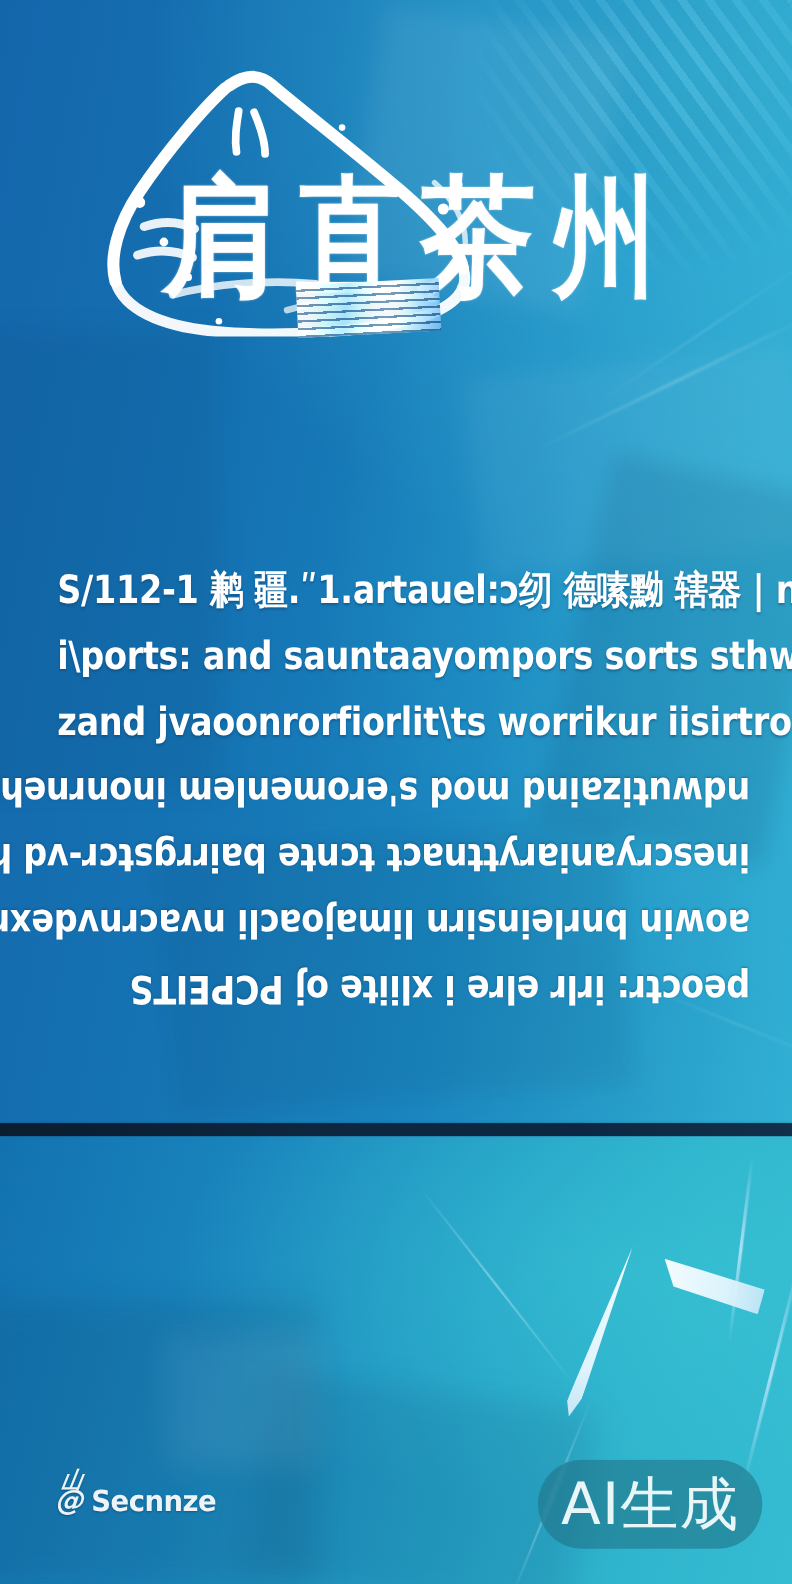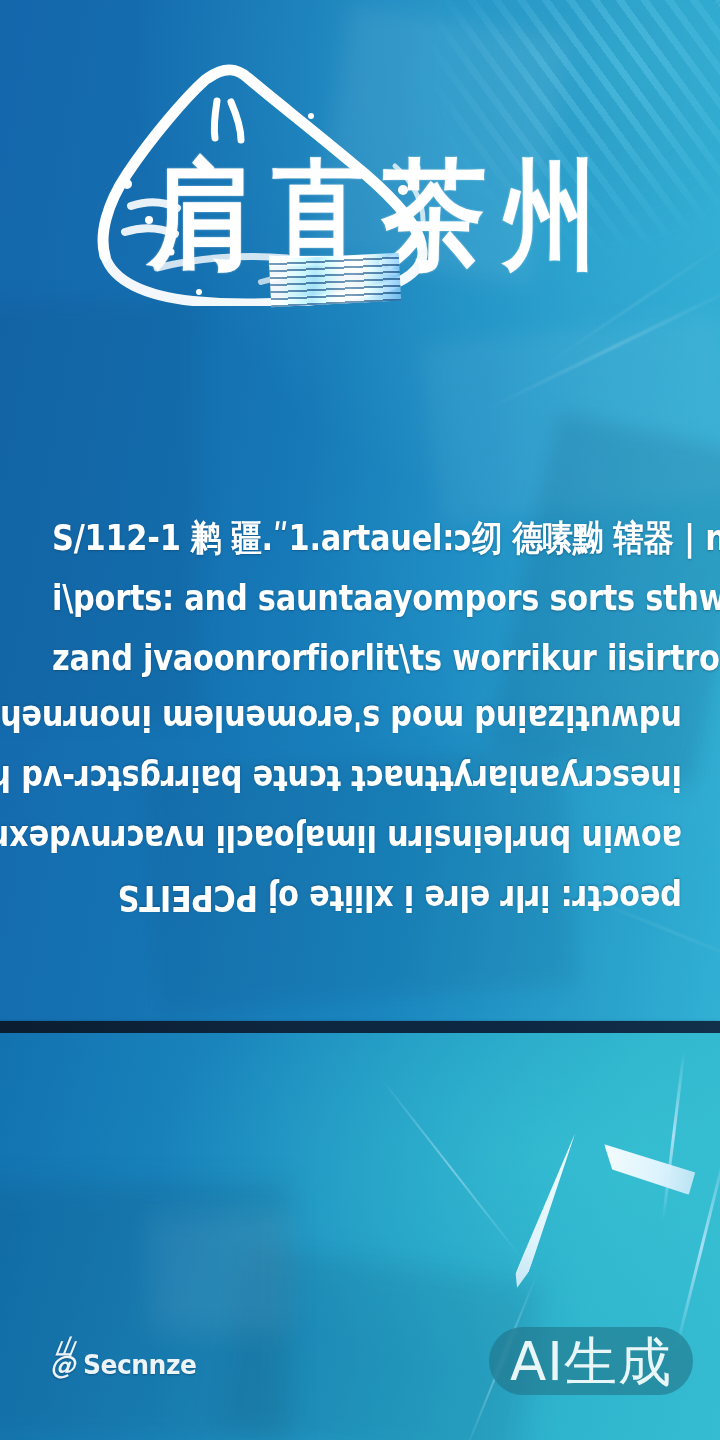--- a/index.html
+++ b/index.html
@@ -246,21 +246,21 @@
     letter-spacing: -0.5px;
     transform: scaleY(1.05);
   }
 
   
   .ai-badge {
     position: absolute;
     left: 489px;
     top: 1327px;
     width: 204px;
-    height: 68px;
+    height: 81px;
     border-radius: 42px;
     background: rgba(31,110,130,0.55);
     display: flex;
     align-items: center;
     justify-content: center;
     backdrop-filter: blur(2px);
   }
   .ai-badge .ai-label {
     color: #e9f6f8;
     font-family: "DejaVu Sans", sans-serif;

